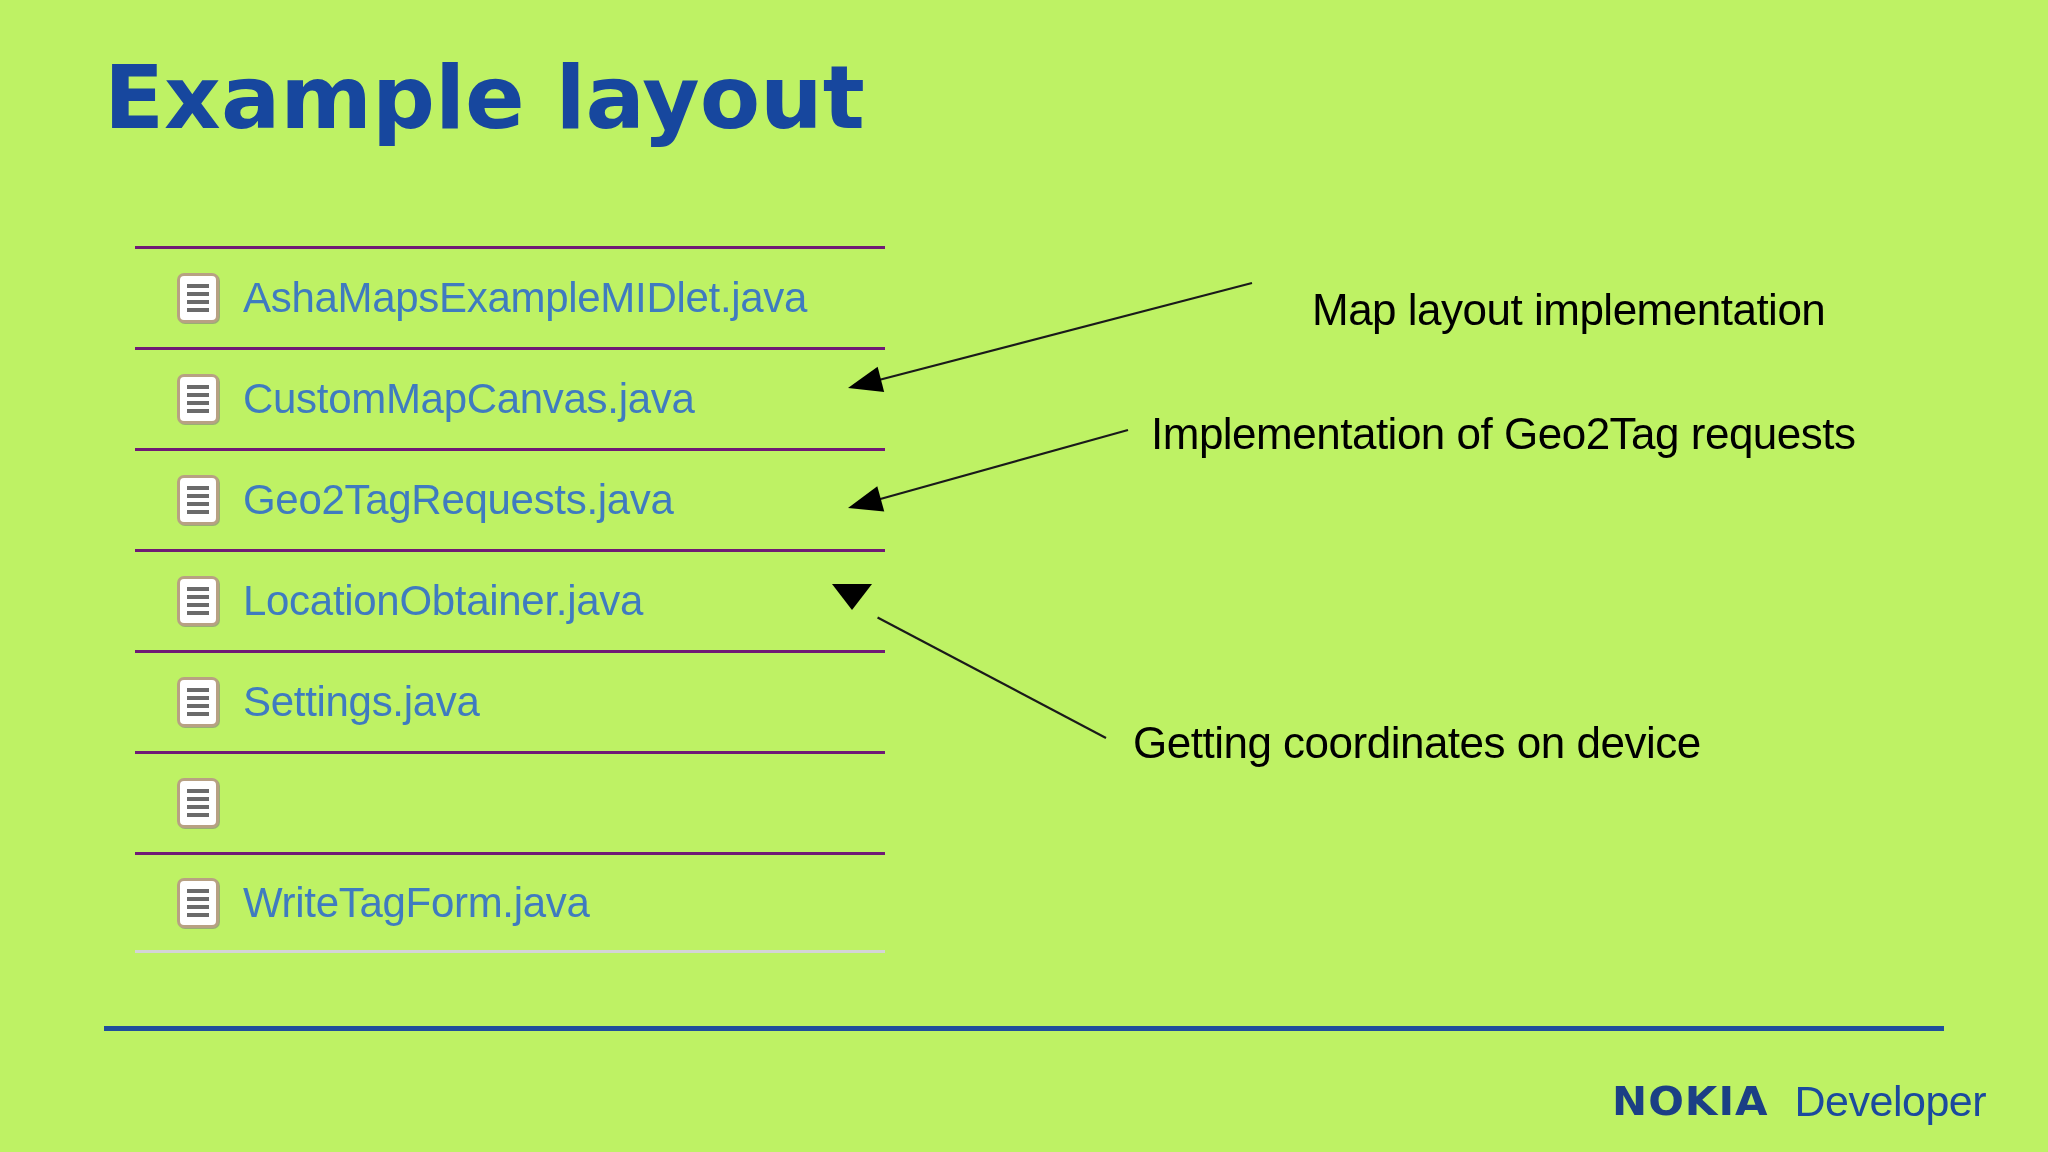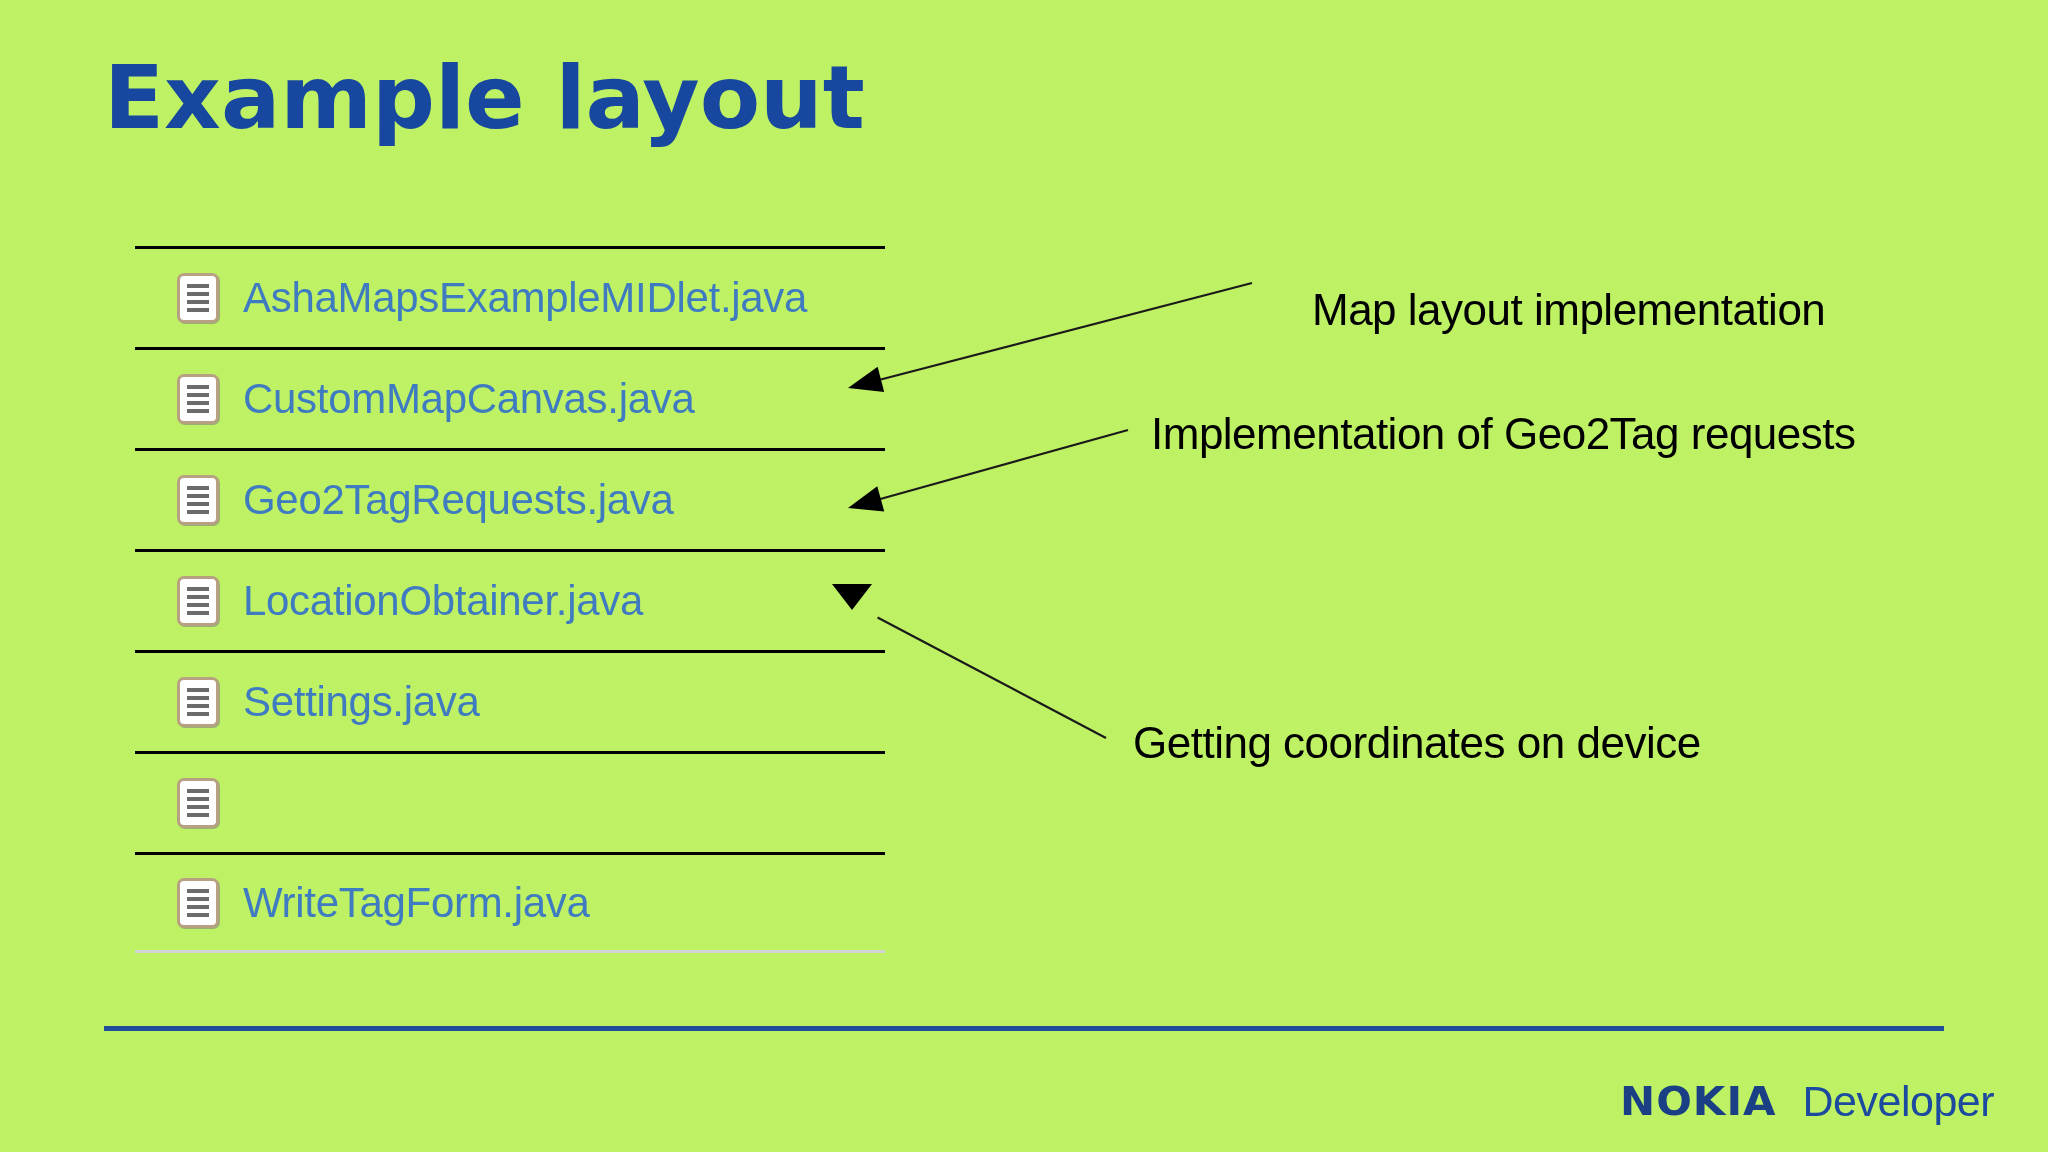--- a/index.html
+++ b/index.html
@@ -36,21 +36,21 @@
   
   #file-list {
     position: absolute;
     left: 135px;
     top: 246px;
     width: 750px;
   }
   .file-row {
     position: relative;
     height: 101px;
-    border-top: 3px solid #000000;
+    border-top: 3px solid #701a75;
     display: flex;
     align-items: center;
     box-sizing: border-box;
   }
   #file-list .file-row:last-of-type {
     border-bottom: 3px solid #d4d4d6;
   }
   .file-icon {
     flex: 0 0 auto;
     width: 42px;
@@ -132,21 +132,20 @@
     background: #1f4e9c;
   }
   #brand {
     position: absolute;
     left: 1612px;
     top: 1077px;
     display: flex;
     align-items: baseline;
     gap: 26px;
     white-space: nowrap;
-    margin-left: 8px;
   }
   #brand-nokia {
     font-family: "DejaVu Sans", sans-serif;
     font-size: 42px;
     font-weight: bold;
     color: #1b3f85;
     letter-spacing: 1px;
     transform: scaleY(0.92);
   }
   #brand-developer {

